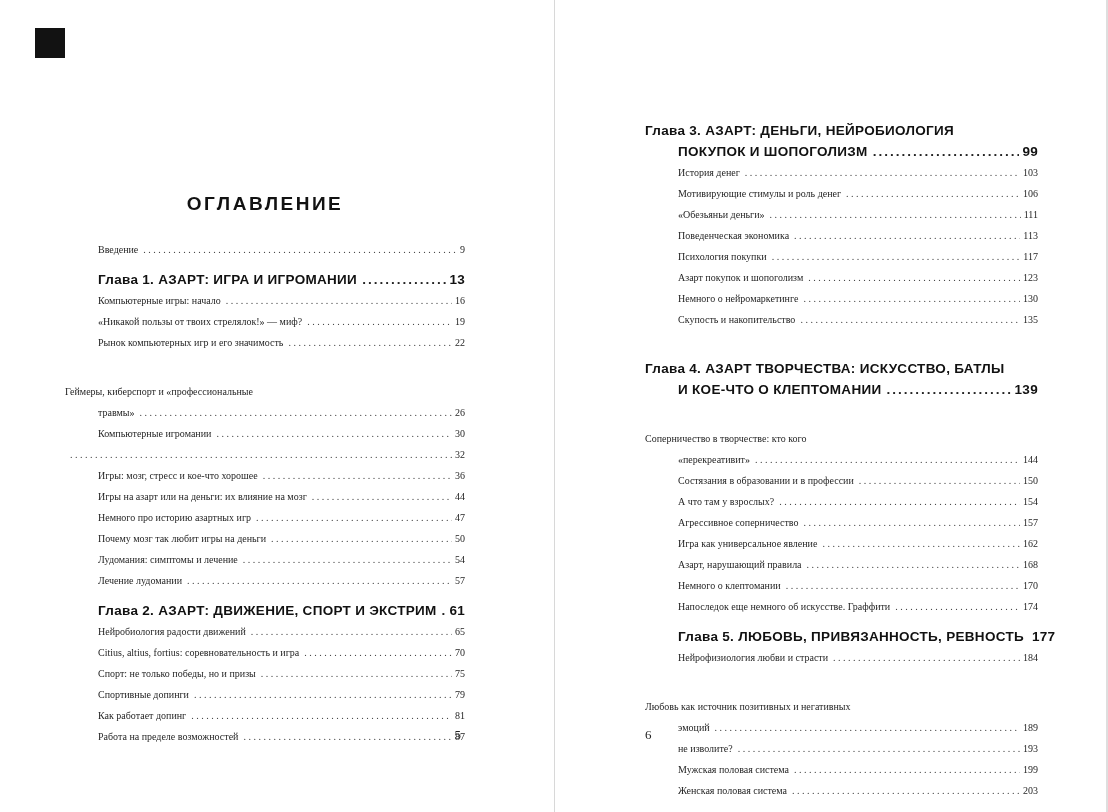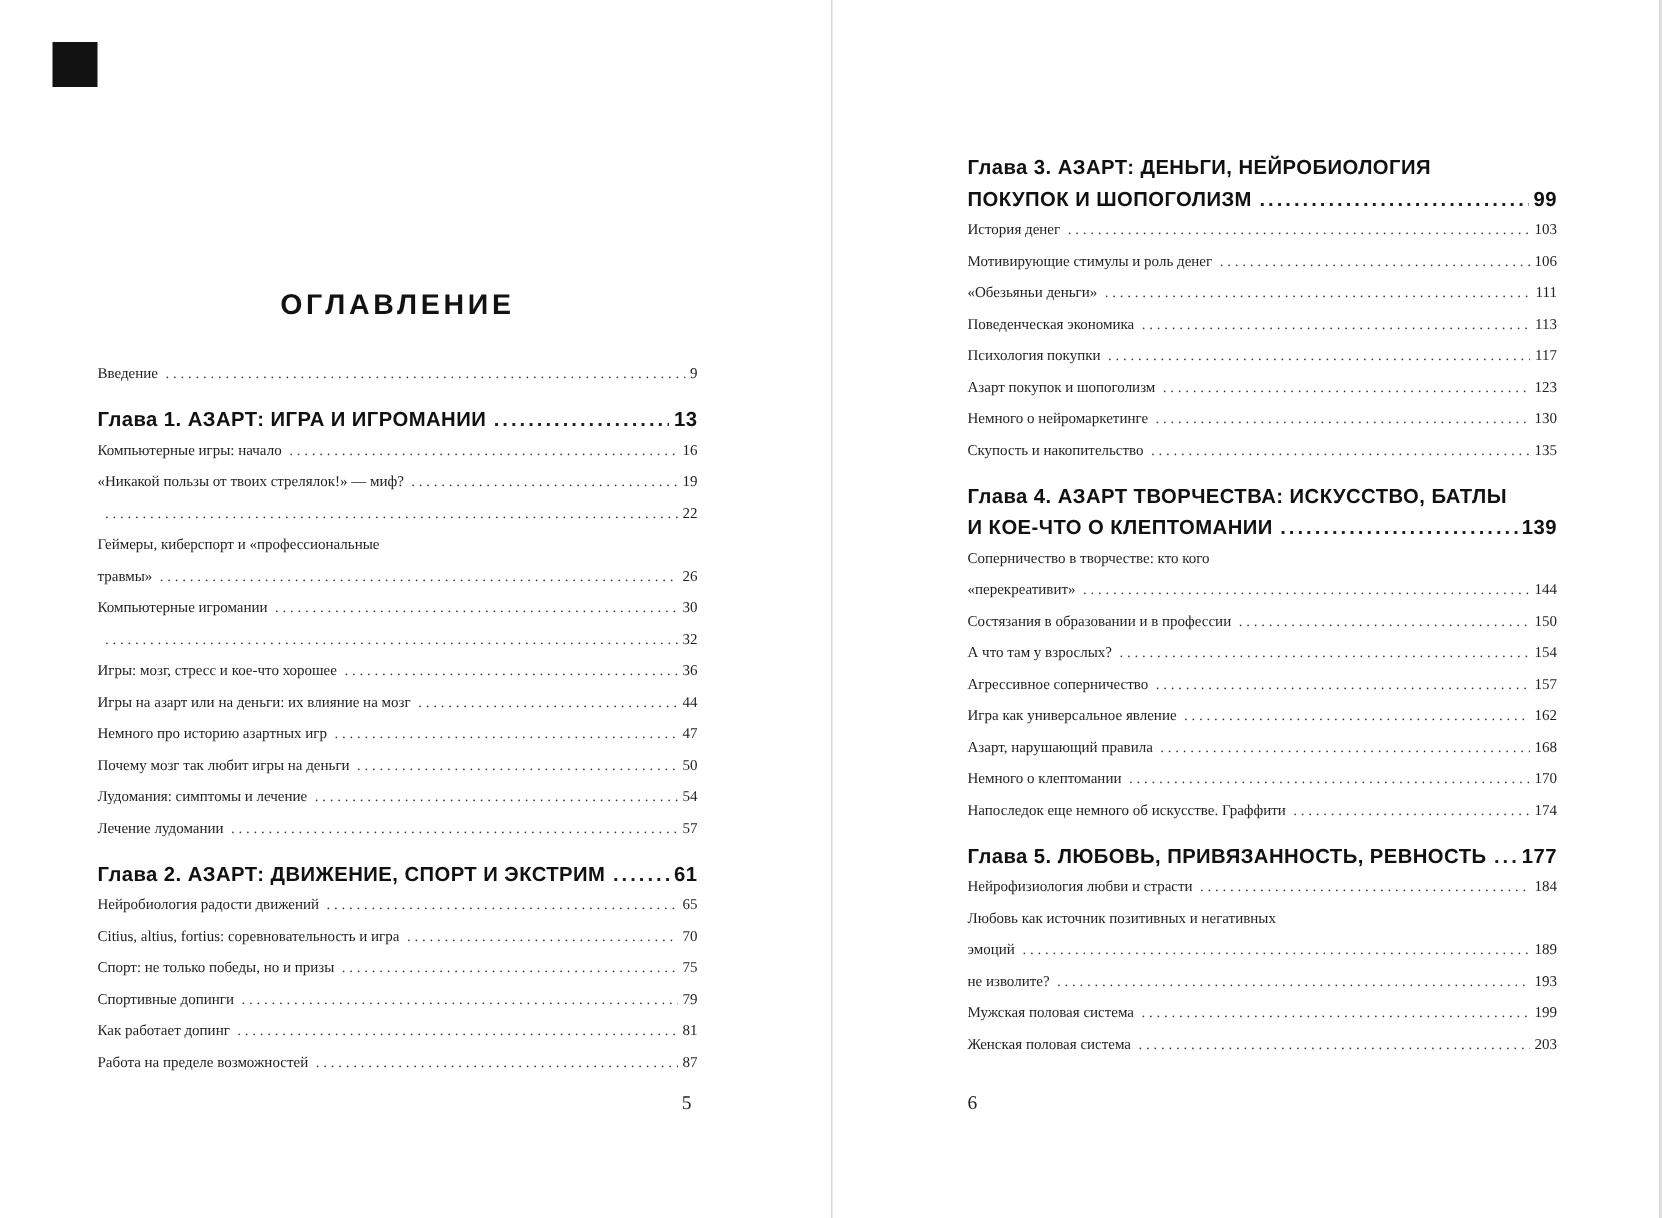--- a/index.html
+++ b/index.html
@@ -35,23 +35,23 @@
     font-weight: 700;
     font-size: 19px;
     line-height: 22px;
     letter-spacing: 2.5px;
     color: #121212;
     text-align: center;
     margin-bottom: 24px;
   }
 
   .entry { font-size: 10px; line-height: 21px; }
-  .entry .line { white-space: nowrap; }
+  .entry .line { white-space: nowrap; margin-top: 28px; }
   .entry .row { display: flex; align-items: baseline; }
-  .entry .label { flex: 0 0 auto; white-space: nowrap; }
+  .entry .label { flex: 0 0 auto; white-space: nowrap; margin-left: 33px; }
   .entry .dots {
     flex: 1 1 auto;
     overflow: hidden;
     white-space: nowrap;
     letter-spacing: 2.5px;
     margin: 0 3px 0 5px;
     color: #3c3c3c;
   }
   .entry .pagenum { flex: 0 0 auto; text-align: right; }
 
@@ -109,20 +109,21 @@
         </div>
         <div class="entry section">
           <div class="row">
             <span class="label">«Никакой пользы от твоих стрелялок!» — миф?</span>
             <span class="dots">................................................................................................................................................................</span>
             <span class="pagenum">19</span>
           </div>
         </div>
         <div class="entry section">
           <div class="row">
+            <span class="label">Рынок компьютерных игр и его значимость</span>
             <span class="dots">................................................................................................................................................................</span>
             <span class="pagenum">22</span>
           </div>
         </div>
         <div class="entry section">
           <div class="line">Геймеры, киберспорт и «профессиональные</div>
           <div class="row">
             <span class="label">травмы»</span>
             <span class="dots">................................................................................................................................................................</span>
             <span class="pagenum">26</span>

